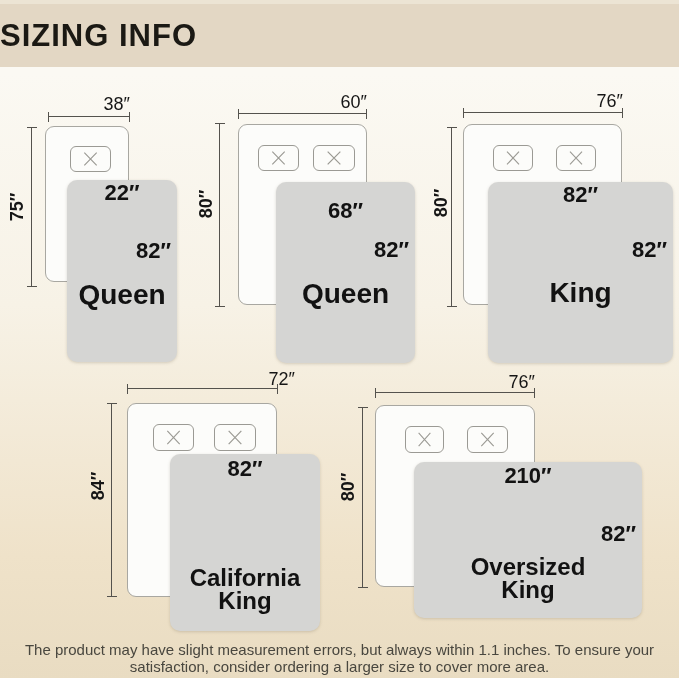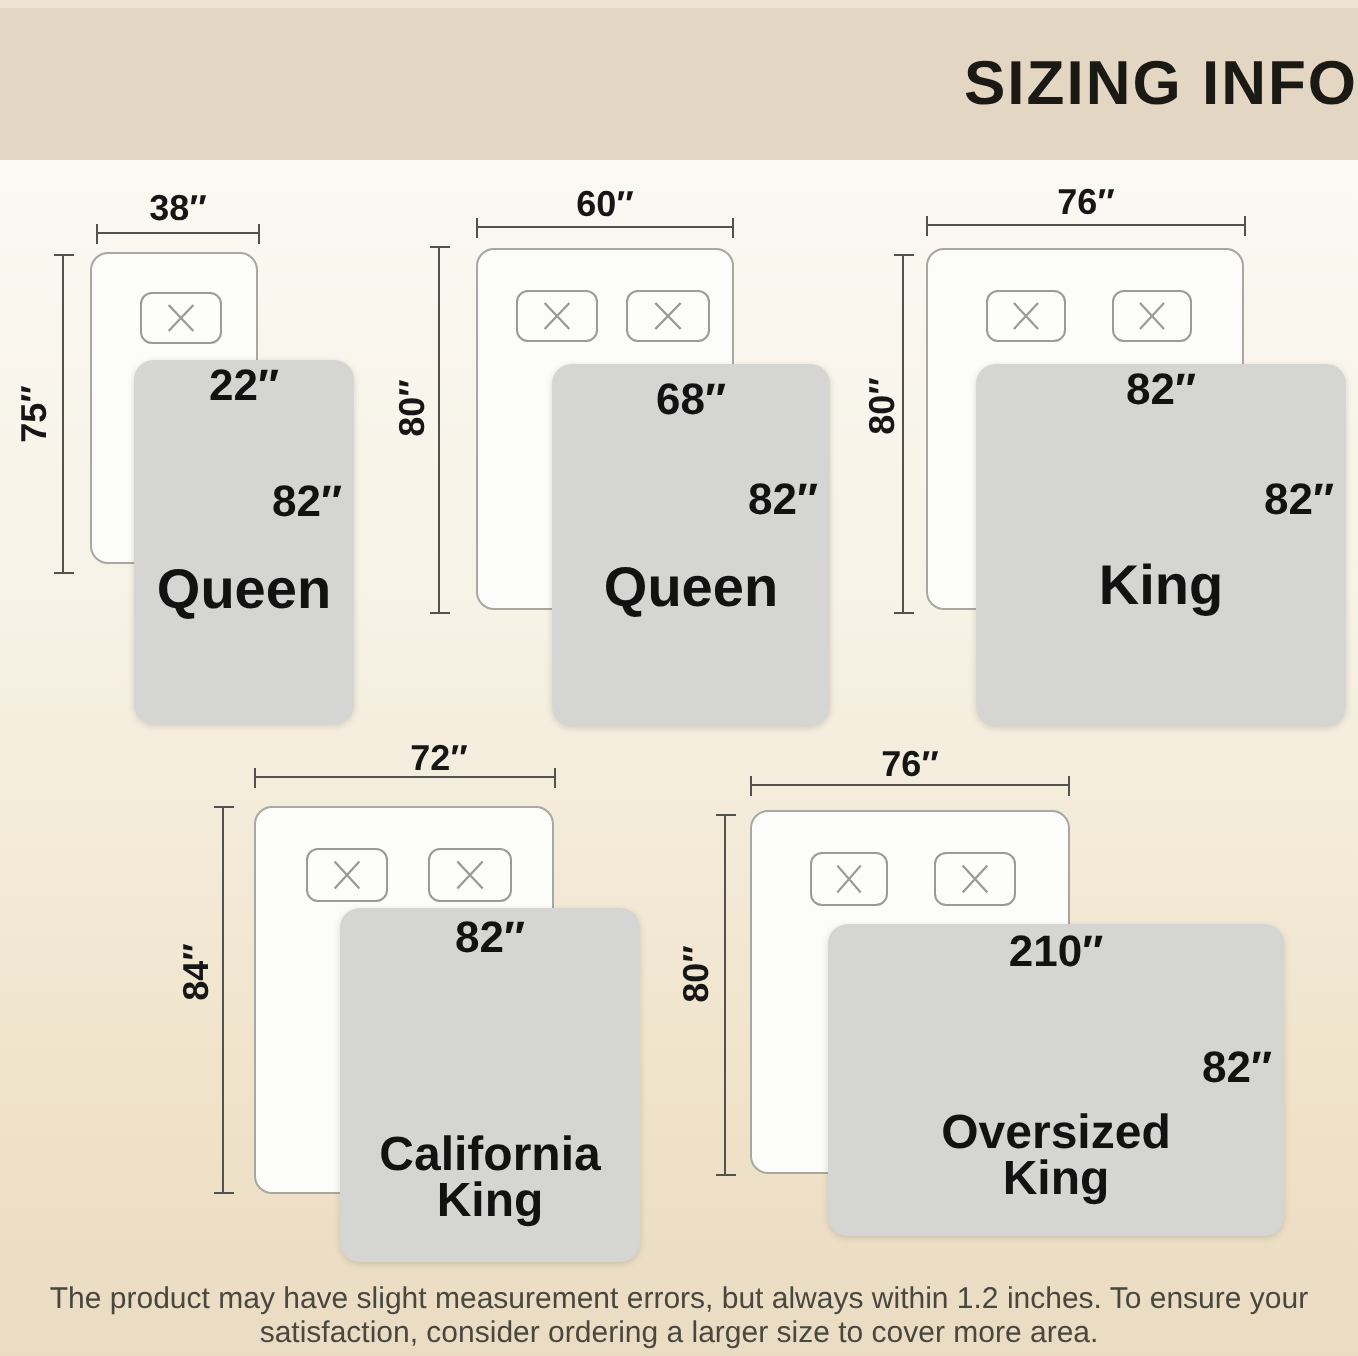--- a/index.html
+++ b/index.html
@@ -2,27 +2,27 @@
 <html><head>
 <meta charset="utf-8">
 <style>
   html,body{margin:0;padding:0;}
   #page{
     position:relative;width:679px;height:678px;overflow:hidden;
     font-family:"Liberation Sans",sans-serif;
     background:linear-gradient(180deg,#fbf9f3 11%,#f7f2e6 45%,#efe2c9 82%,#e9dcc2 100%);
   }
   .header{
-    position:absolute;left:0;top:0;right:0;height:80px;
+    position:absolute;left:0;top:0;right:0;height:67px;
     background:#e3d7c4;border-top:4px solid #ece4d4;box-sizing:border-box;
-    display:flex;align-items:center;justify-content:flex-end;
+    display:flex;align-items:center;justify-content:flex-start;
   }
   .header .title{font-size:31px;font-weight:bold;letter-spacing:1px;color:#1b1914;}
 
-  .dlabel{position:absolute;font-size:18px;font-weight:bold;color:#161616;text-align:center;line-height:18px;}
+  .dlabel{position:absolute;font-size:18px;font-weight:normal;color:#161616;text-align:right;line-height:18px;}
   .vlabel{
     position:absolute;width:60px;height:20px;font-size:18px;font-weight:bold;color:#161616;
     display:flex;align-items:center;justify-content:center;transform:rotate(-90deg);
   }
   .dim-h{position:absolute;height:10px;box-sizing:border-box;
     border-left:1px solid #54524d;border-right:1px solid #54524d;}
   .dim-h::before{content:"";position:absolute;left:0;right:0;top:4px;border-top:1px solid #54524d;}
   .dim-v{position:absolute;width:10px;box-sizing:border-box;
     border-top:1px solid #54524d;border-bottom:1px solid #54524d;}
   .dim-v::before{content:"";position:absolute;top:0;bottom:0;left:4px;border-left:1px solid #54524d;}
@@ -84,21 +84,21 @@
             <path d="M14 6 L27 20 M27 6 L14 20" stroke="#9b9a94" stroke-width="1.2" fill="none"></path>
           </svg>
       </div>
       <div class="pillow" style="left:74px;top:20px;width:42px;height:26px">
         <svg viewBox="0 0 41 26" preserveAspectRatio="none">
             <path d="M14 6 L27 20 M27 6 L14 20" stroke="#9b9a94" stroke-width="1.2" fill="none"></path>
           </svg>
       </div>
     </div>
     <div class="blanket" style="left:276px;top:182px;width:139px;height:181px">
-      <div class="bl-top" style="top:7px">68″</div>
+      <div class="bl-top" style="top:18px">68″</div>
       <div class="bl-right" style="top:57px">82″</div>
       <div class="bl-name n1" style="top:99px">
         <span>Queen</span>
         <span></span>
       </div>
     </div>
   </div>
 
   <div>
     <div class="dlabel" style="left:463px;top:92px;width:160px">76″</div>
@@ -174,17 +174,17 @@
       <div class="bl-top" style="top:3px">210″</div>
       <div class="bl-right" style="top:61px">82″</div>
       <div class="bl-name n2" style="top:93px">
         <span>Oversized</span>
         <span>King</span>
       </div>
     </div>
   </div>
 
   <div class="footer">
-    <div>The product may have slight measurement errors, but always within 1.2 inches. To ensure your</div>
+    <div>The product may have slight measurement errors, but always within 1.1 inches. To ensure your</div>
     <div>satisfaction, consider ordering a larger size to cover more area.</div>
   </div>
 
 </div>
 
 </body></html>

